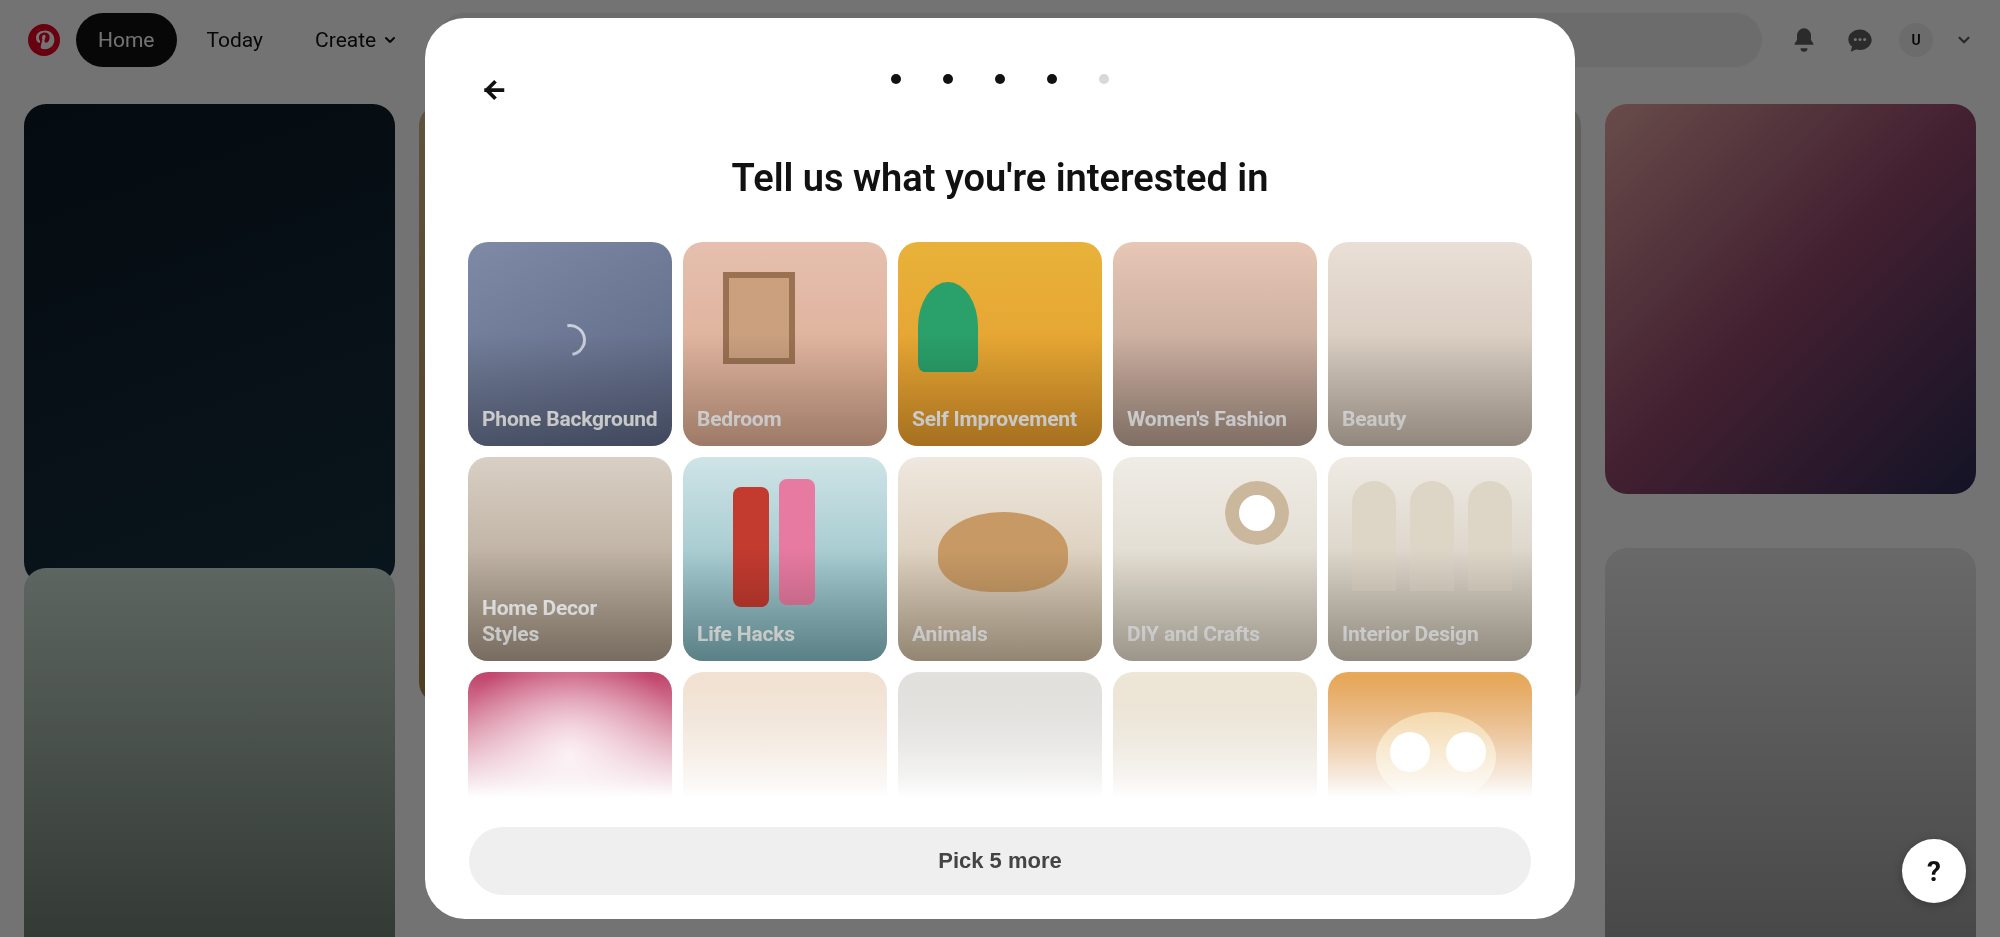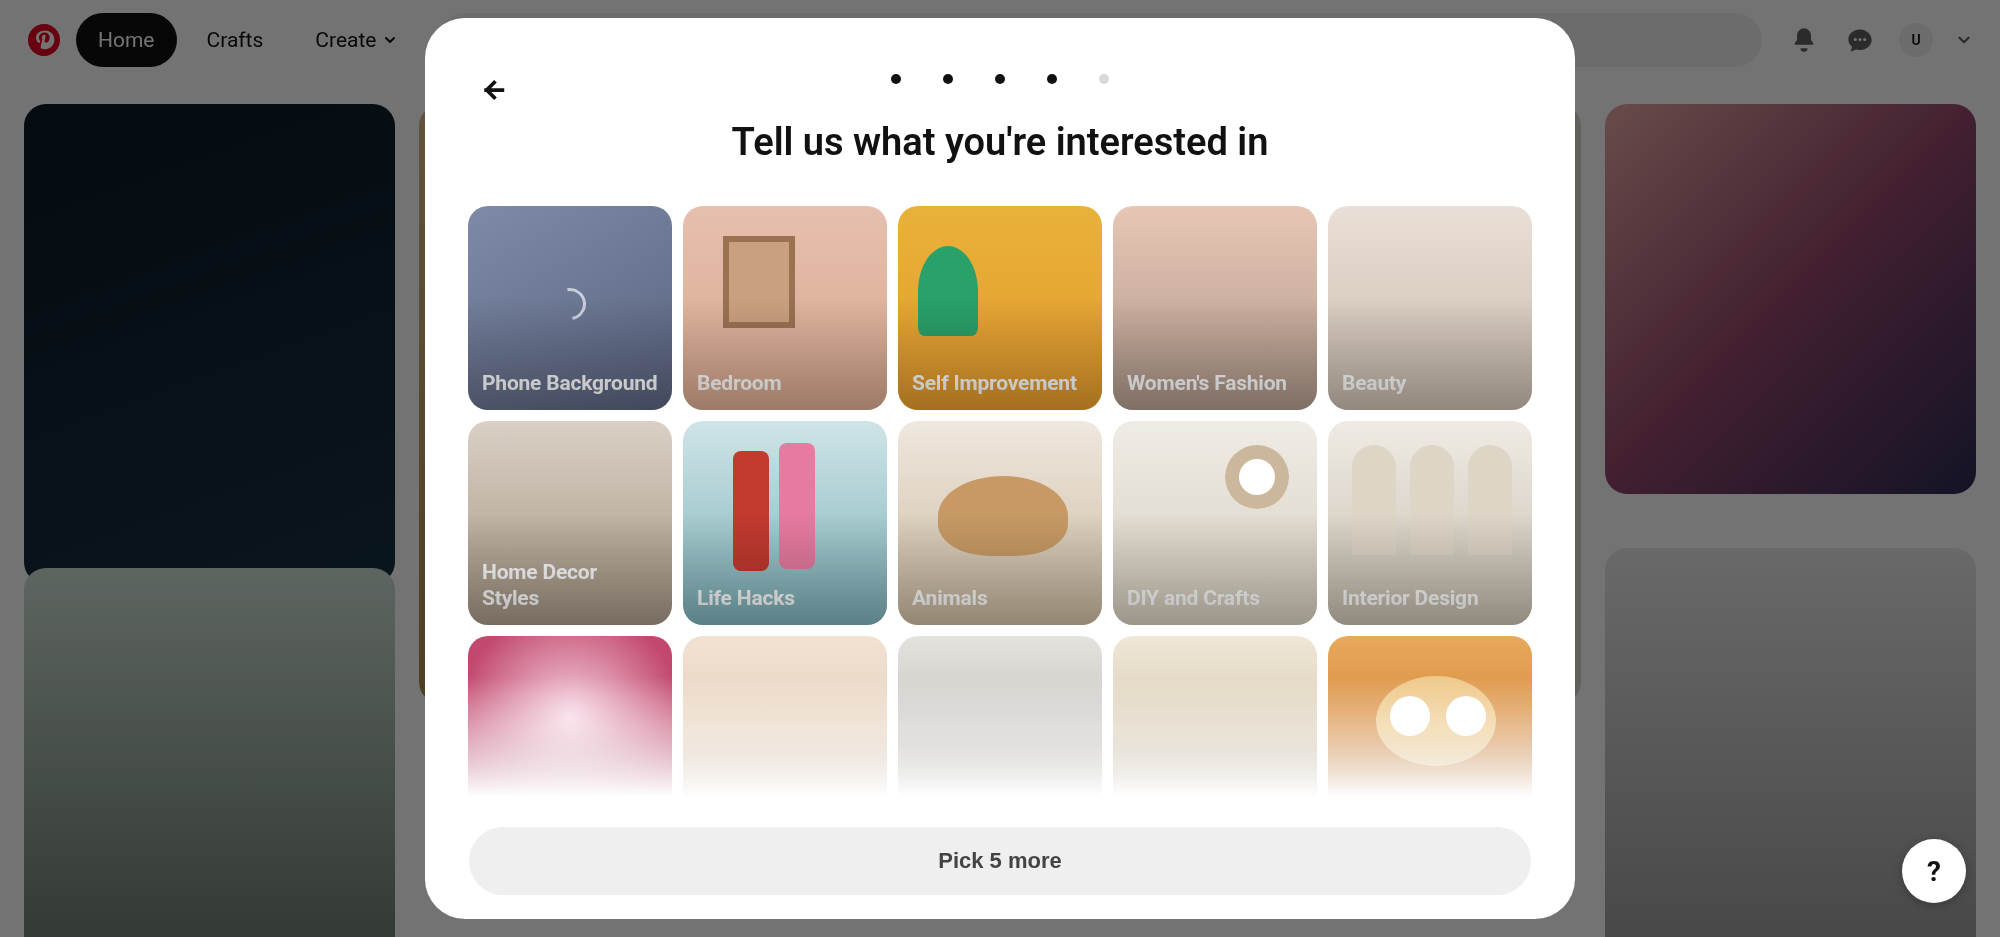--- a/index.html
+++ b/index.html
@@ -117,21 +117,21 @@
   display:flex; gap:42px; justify-content:center; padding-top:18px;
 }
 .dot{width:10px;height:10px;border-radius:50%;background:#111;}
 .dot.inactive{background:#d8d8d8;}
 
 .modal-title{
   text-align:center;
   font-size:38px;
   font-weight:600;
   color:#111;
-  margin-top:36px;
+  margin-top:72px;
   margin-bottom:42px;
 }
 
 .modal-scroll{
   flex:1;
   overflow:hidden;
   position:relative;
 }
 .grid{
   display:grid;
@@ -214,21 +214,21 @@
   <div class="logo">
     <svg viewBox="0 0 24 24">
         <circle cx="12" cy="12" r="12" fill="#e60023"></circle>
         <path d="M12 5c-3.5 0-6 2.3-6 5.3 0 1.8.9 3.3 2.4 3.9.2.1.4 0 .4-.2l.3-1.1c.1-.2 0-.3-.1-.4-.5-.6-.8-1.4-.8-2.3 0-2.1 1.7-3.9 4.2-3.9 2.3 0 3.8 1.4 3.8 3.4 0 2.5-1.1 4.3-2.6 4.3-.8 0-1.4-.7-1.2-1.6.3-1.1.8-2.2.8-3 0-.7-.4-1.3-1.1-1.3-.9 0-1.6.9-1.6 2.1 0 .8.3 1.3.3 1.3l-1.1 4.5c-.2.8-.1 1.8 0 2.4 1 .3 2 .5 3.1.5 4 0 7-3 7-7s-3-7-7-7z" fill="#fff"></path>
       </svg>
   </div>
   <div class="nav-pill active">
       <span>Home</span>
     </div>
   <div class="nav-pill">
-      <span>Crafts</span>
+      <span>Today</span>
     </div>
   <div class="nav-pill nav-create">
     <span>Create</span>
     <svg class="chevron-down" viewBox="0 0 24 24">
         <path d="M6 9l6 6 6-6" fill="none" stroke="#111" stroke-width="3" stroke-linecap="round" stroke-linejoin="round"></path>
       </svg>
   </div>
   <div class="search"></div>
   <div class="icon-btn">
     <svg viewBox="0 0 24 24">

